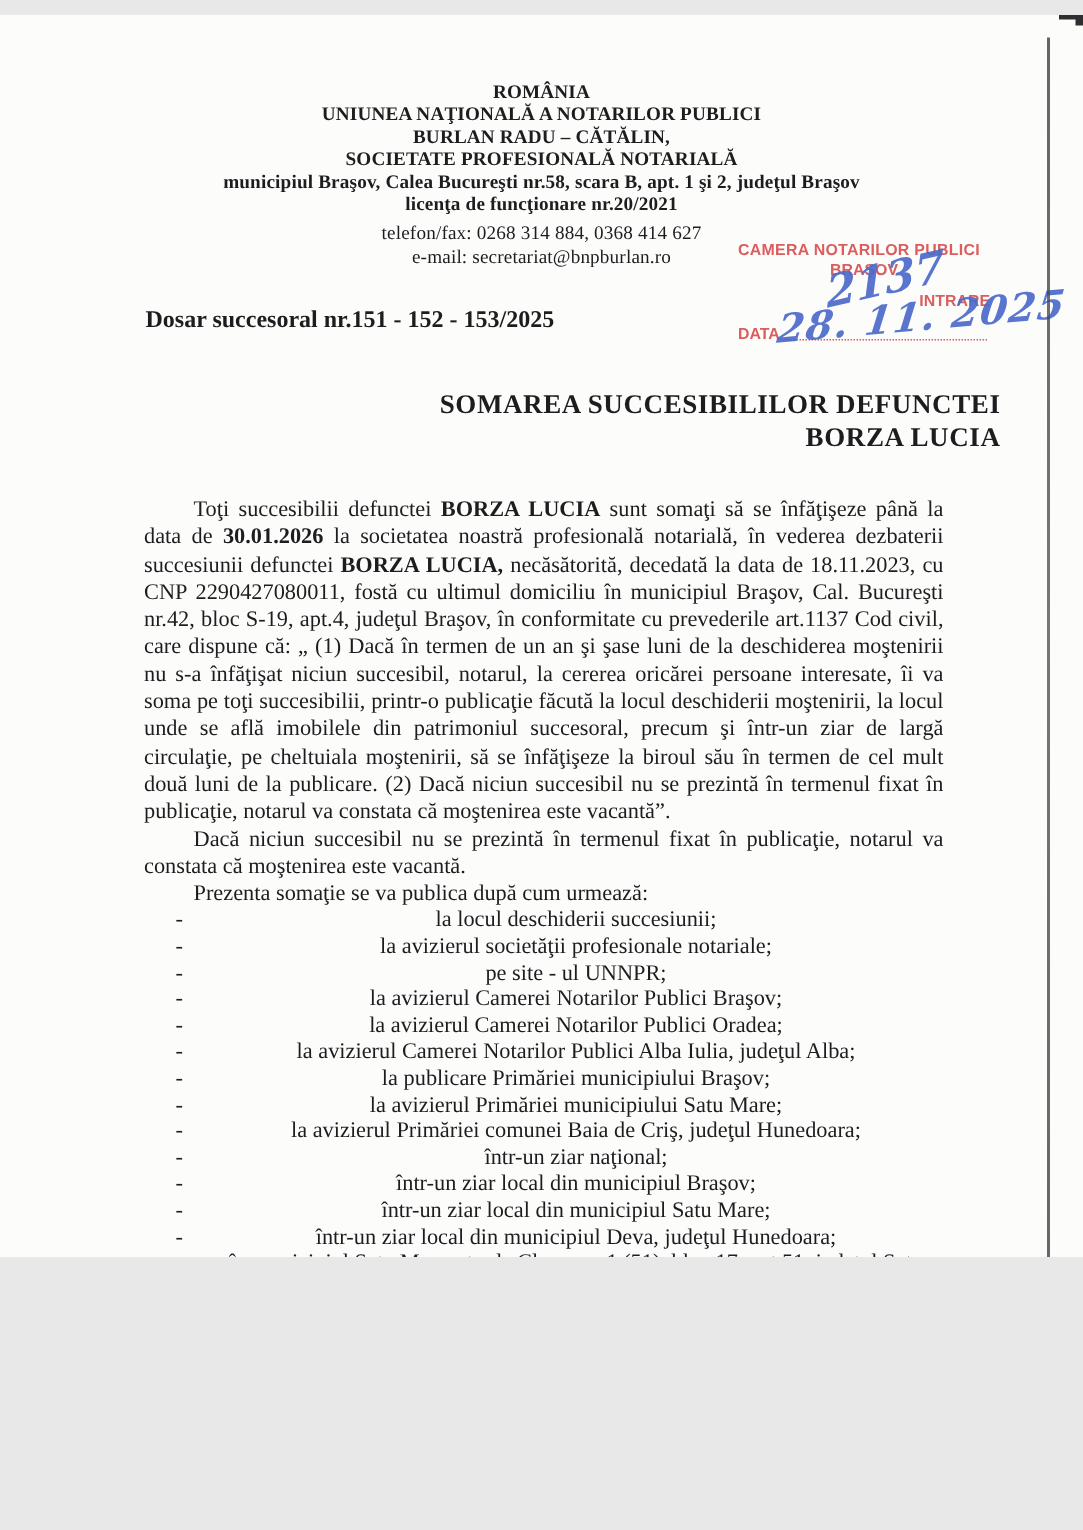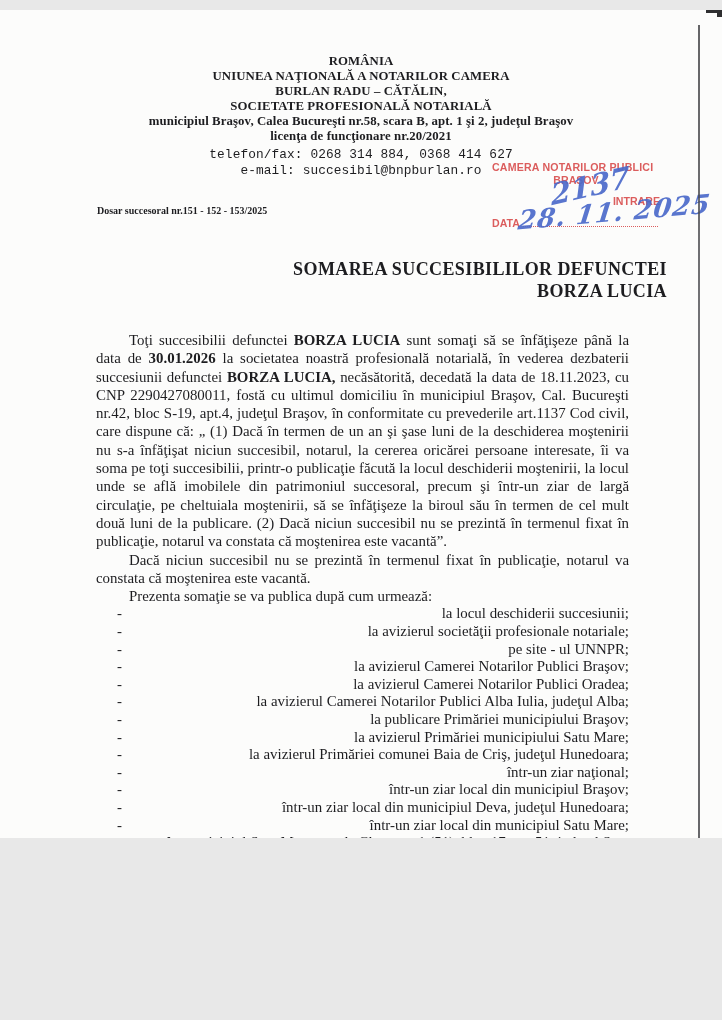--- a/index.html
+++ b/index.html
@@ -7,23 +7,23 @@
     position:relative; width:722px; height:828px; margin:10px auto;
     background:#fcfcfb; overflow:hidden;
     font-family:"Liberation Serif", serif; color:#1d1d20;padding-left:28px;
   }
   
   .letterhead {
     position:absolute; top:44px; left:55px; width:612px;
     text-align:center; font-weight:bold; font-size:12.8px; line-height:15.1px;
     letter-spacing:0.1px;
   }
-  .letterhead .contact { font-weight:normal; line-height:16.2px; margin-top:2px;font-family:Liberation Mono, monospace; }
+  .letterhead .contact { font-weight:normal; line-height:16.2px; margin-top:2px; }
   
-  .dosar { position:absolute; top:195px; left:97px; font-weight:bold; font-size:10px; }
+  .dosar { position:absolute; top:195px; left:97px; font-weight:bold; font-size:16px; }
   
   .stamp {
     position:absolute; top:151px; left:492px; width:168px;
     font-family:"Liberation Sans", sans-serif; font-weight:bold; font-size:10.6px;
     opacity:.92;
   }
   .stamp-org { white-space:nowrap; letter-spacing:.2px; }
   .stamp-city { text-align:center; margin-top:1px; }
   .stamp-row { display:flex; align-items:flex-end; margin-top:6px; }
   .stamp-row.first { margin-top:9px;flex-direction:column; }
@@ -36,21 +36,21 @@
   .hw-date   { top:36px; left:26px; font-size:26px; transform:rotate(-5deg) skewX(-12deg); letter-spacing:1px; }
   
   .doc-title {
     position:absolute; top:249px; left:55px; width:612px; text-align:right;
     font-weight:bold; font-size:18px; line-height:21.5px; letter-spacing:.4px;
   }
   
   .body-text { position:absolute; top:321px; left:96px; width:533px; font-size:14.9px; line-height:18.3px; text-align:justify; }
   .body-text p { margin:0; text-indent:33px; }
   .b { font-weight:bold; }
-  .pub-list { margin:0; padding:0; list-style:none; margin-left:21px; line-height:17.6px; text-align:right; }
+  .pub-list { margin:0; padding:0; list-style:none; margin-left:21px; line-height:17.6px; text-align:center; }
   .pub-list li { position:relative; padding-left:22px; }
   .pub-list li::before { content:"-"; position:absolute; left:0; top:0; }
   
   .signature {
     position:absolute; top:878px; left:278px; width:320px; text-align:left;
     font-weight:bold; font-size:15px; line-height:22.5px; letter-spacing:.3px;
   }
   .seal-svg { position:absolute; top:853px; left:438px; opacity:.88; }
   .sig-svg  { position:absolute; top:843px; left:330px; }
   
@@ -59,28 +59,28 @@
   .scan-corner-h { position:absolute; top:0; left:706px; width:16px; height:3px; background:#2e2e30; }
   .scan-corner-v { position:absolute; top:0; left:717px; width:5px; height:7px; background:#2e2e30; }
 </style>
 </head>
 <body>
 
 <div class="page">
 
   <div class="letterhead">
     <div>ROMÂNIA</div>
-    <div>UNIUNEA NAŢIONALĂ A NOTARILOR CAMERA</div>
+    <div>UNIUNEA NAŢIONALĂ A NOTARILOR PUBLICI</div>
     <div>BURLAN RADU – CĂTĂLIN,</div>
     <div>SOCIETATE PROFESIONALĂ NOTARIALĂ</div>
     <div>municipiul Braşov, Calea Bucureşti nr.58, scara B, apt. 1 şi 2, judeţul Braşov</div>
     <div>licenţa de funcţionare nr.20/2021</div>
     <div class="contact">
       <div>telefon/fax: 0268 314 884, 0368 414 627</div>
-      <div>e-mail: succesibil@bnpburlan.ro</div>
+      <div>e-mail: secretariat@bnpburlan.ro</div>
     </div>
   </div>
 
   <div class="dosar">Dosar succesoral nr.151 - 152 - 153/2025</div>
 
   <div class="stamp" style="color: rgb(217, 80, 80);">
     <div class="stamp-org">CAMERA NOTARILOR PUBLICI</div>
     <div class="stamp-city">BRAŞOV</div>
     <div class="stamp-row first">
       <span>INTRARE</span>
@@ -108,22 +108,22 @@
       <li>la avizierul societăţii profesionale notariale;</li>
       <li>pe site - ul UNNPR;</li>
       <li>la avizierul Camerei Notarilor Publici Braşov;</li>
       <li>la avizierul Camerei Notarilor Publici Oradea;</li>
       <li>la avizierul Camerei Notarilor Publici Alba Iulia, judeţul Alba;</li>
       <li>la publicare Primăriei municipiului Braşov;</li>
       <li>la avizierul Primăriei municipiului Satu Mare;</li>
       <li>la avizierul Primăriei comunei Baia de Criş, judeţul Hunedoara;</li>
       <li>într-un ziar naţional;</li>
       <li>într-un ziar local din municipiul Braşov;</li>
+      <li>într-un ziar local din municipiul Satu Mare;</li>
       <li>într-un ziar local din municipiul Deva, judeţul Hunedoara;</li>
-      <li>într-un ziar local din municipiul Satu Mare;</li>
       <li>în municipiul Satu Mare, strada Cloşca nr.1 (51), bloc 17, apt.51, judeţul Satu Mare.</li>
     </ul>
   </div>
 
   <div class="signature">
     <div>NOTAR PUBLIC,</div>
     <div>BURLAN RADU - CĂTĂLIN</div>
   </div>
 
   <svg class="seal-svg" width="134" height="134" viewBox="0 0 134 134">

